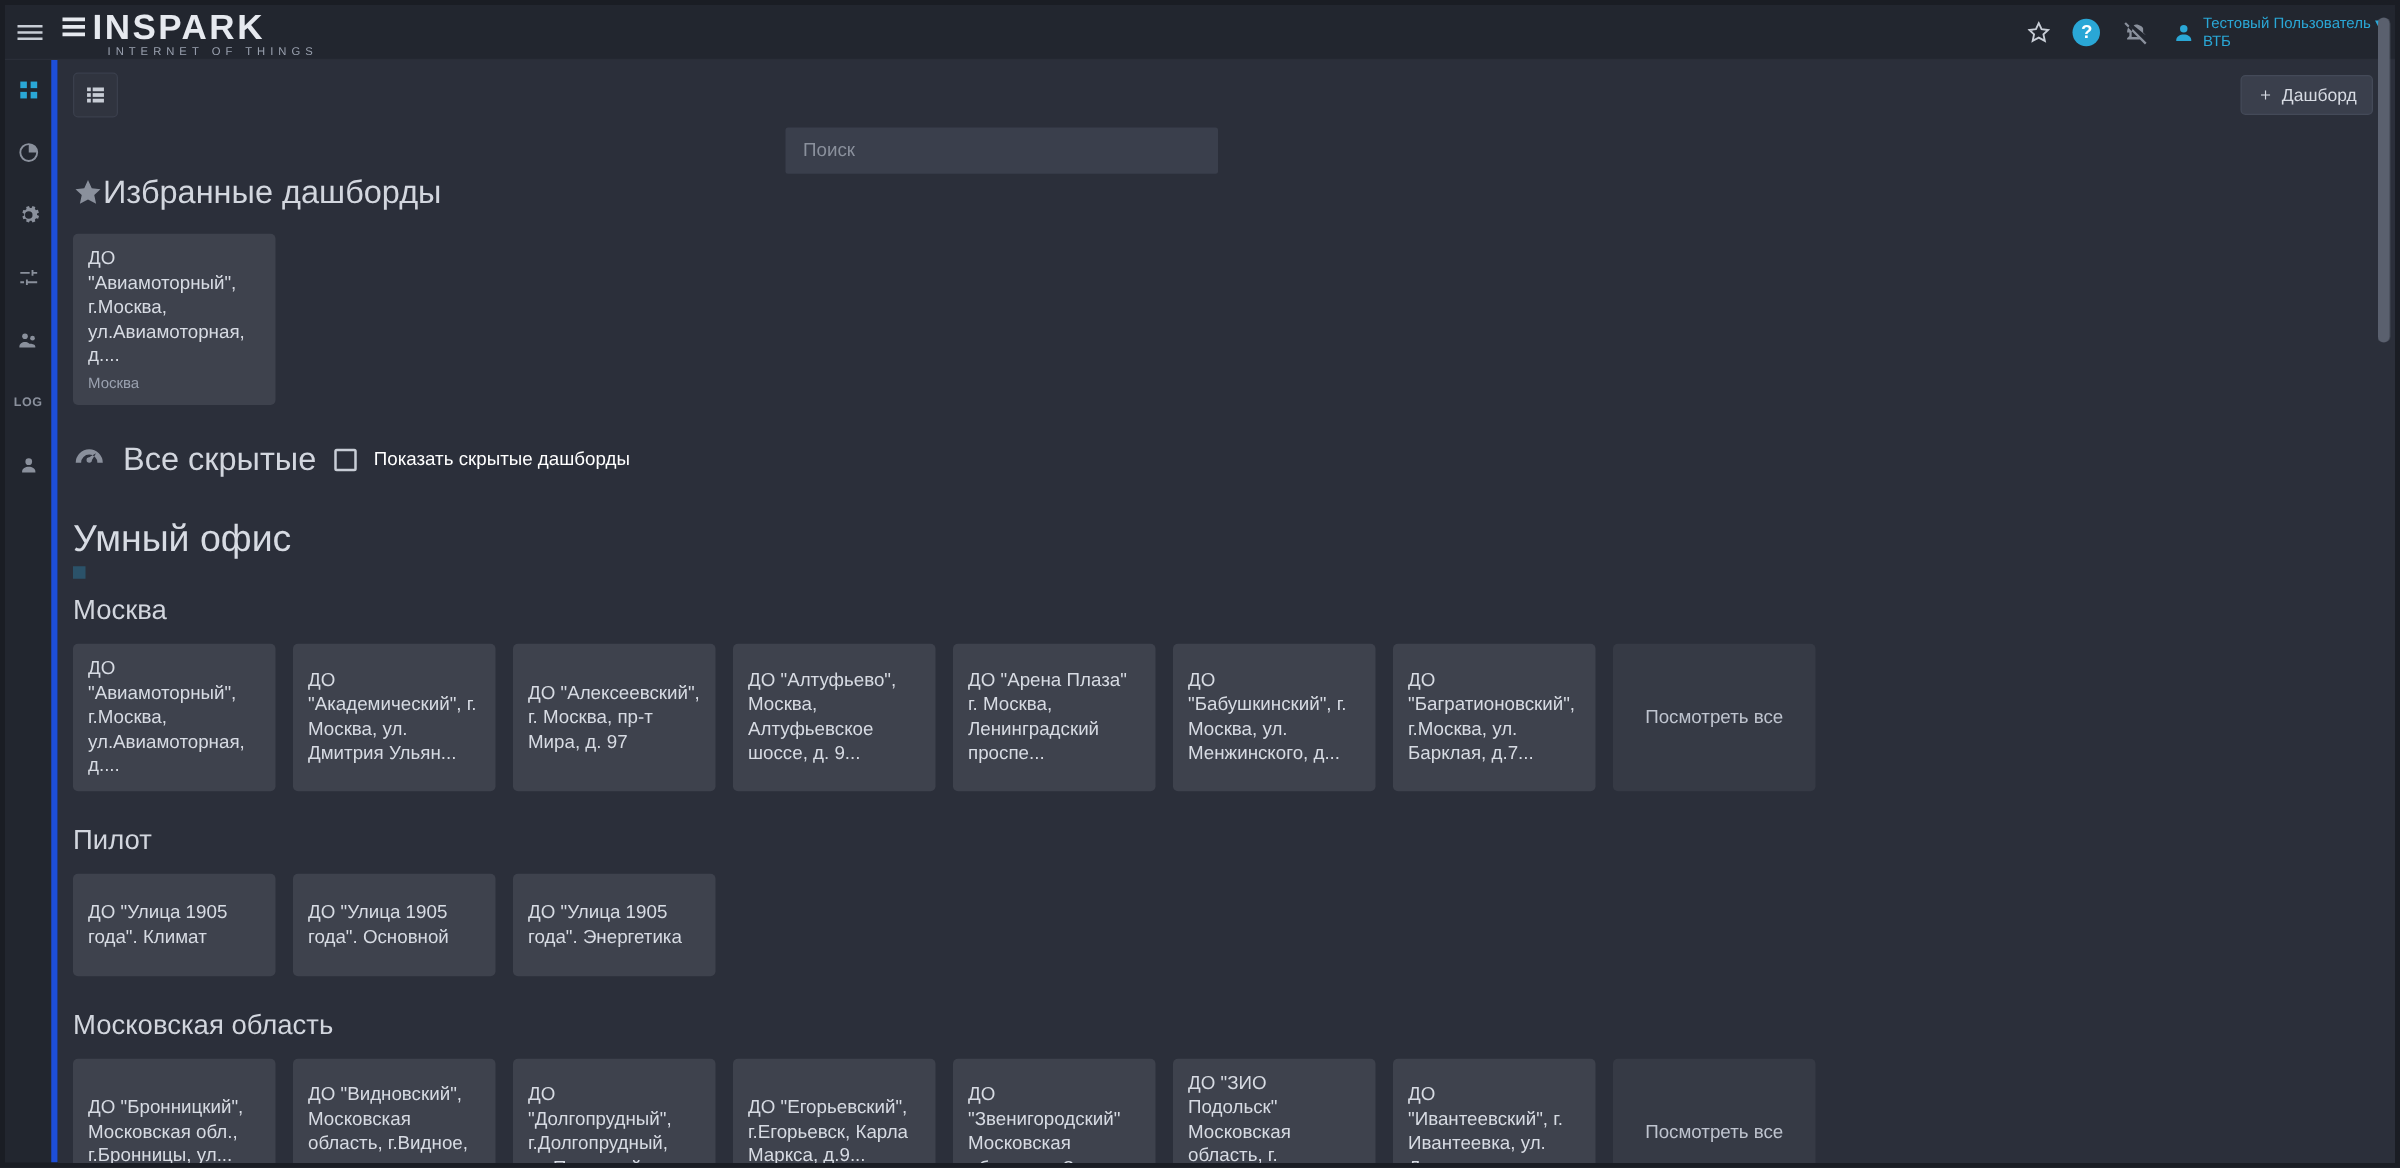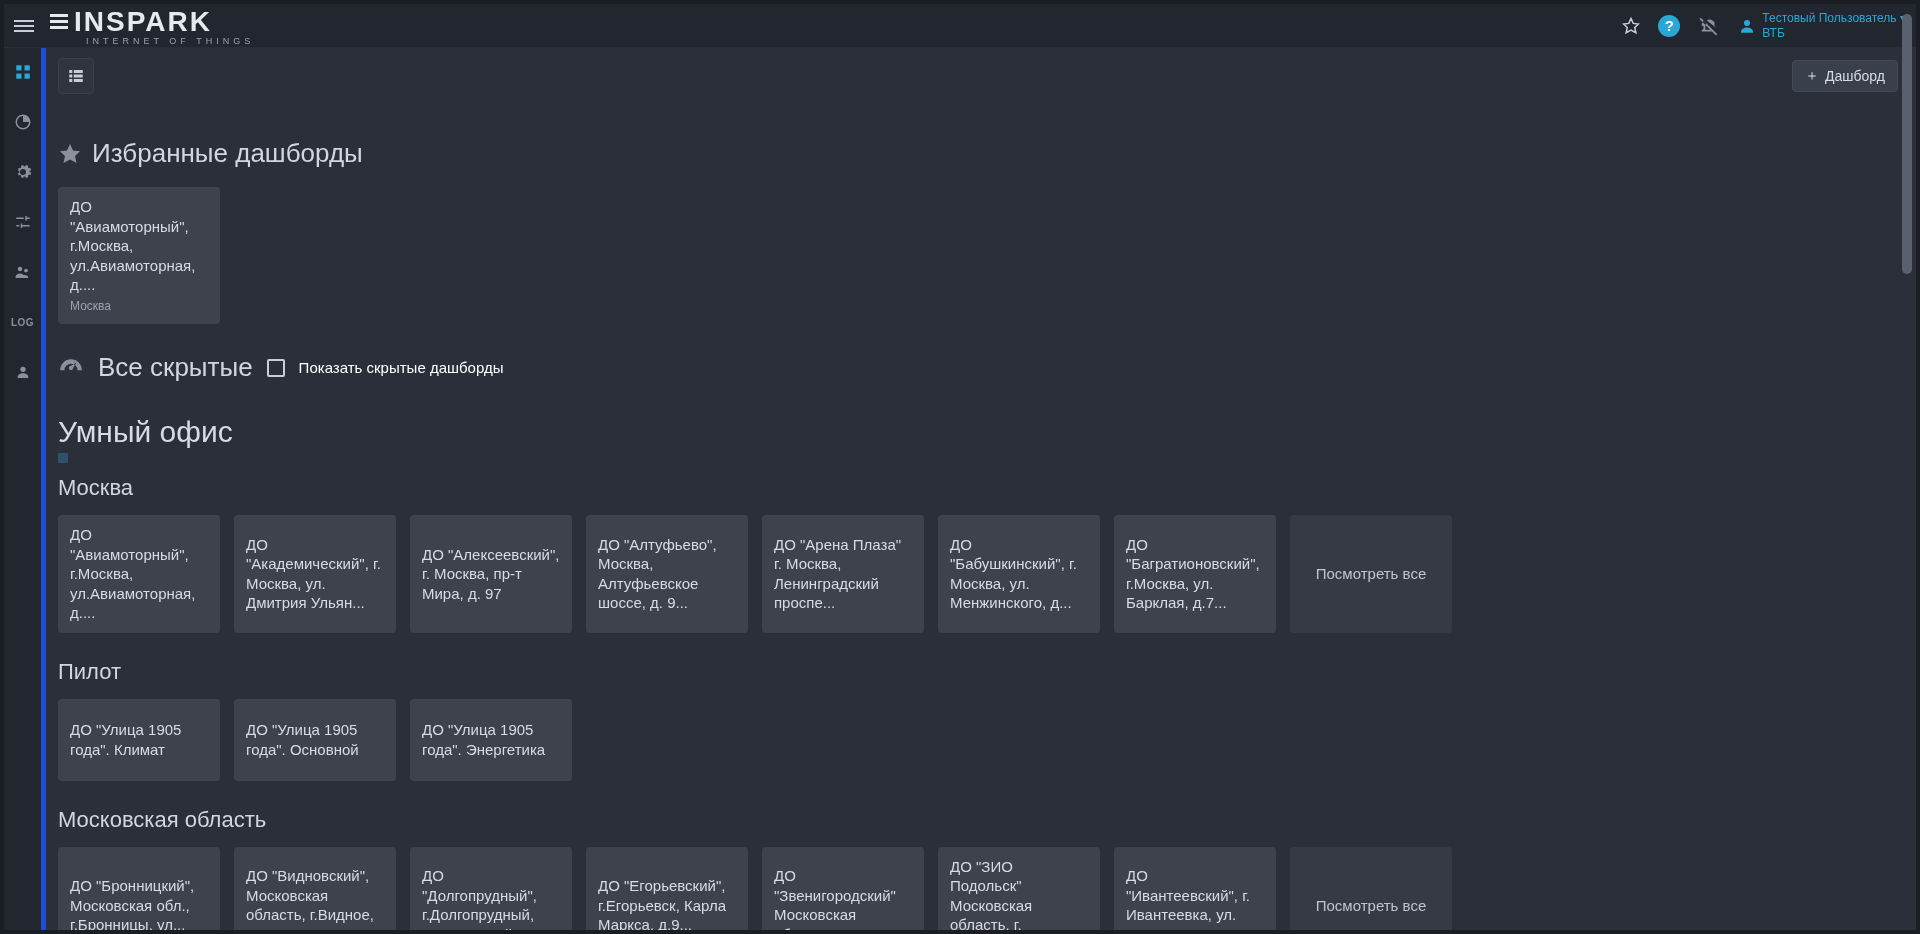--- a/index.html
+++ b/index.html
@@ -69,21 +69,21 @@
     width:36px; height:36px; border:1px solid #3a3f4c; border-radius:4px;
     display:flex; align-items:center; justify-content:center; color:#c8cdd6;
     background:#30343f; cursor:pointer;
   }
   .add-dash-btn {
     margin-left:auto; background:#3a3f4c; color:#d7dbe3; border:1px solid #444a58;
     padding:6px 12px; border-radius:4px; font-size:14px; cursor:pointer;
     display:flex; align-items:center; gap:6px;
   }
   .section-header {
-    display:flex; align-items:center; gap:10px; margin-top:24px;
+    display:flex; align-items:center; gap:0; margin-top:24px;
     font-size:26px; color:#d2d6de;
   }
   .favorites-row {
     display:flex; align-items:flex-start; gap:20px; margin-top:20px;
     position:relative;
   }
   .fav-left { display:flex; flex-direction:column; }
   .search-input {
     background:#3a3f4c; border:none; color:#c8cdd6; font-size:15px;
     padding:10px 14px; width:346px; border-radius:2px; outline:none;
@@ -240,20 +240,23 @@
         <div class="fav-left">
           <div class="section-header">
             <span>
               <svg width="24" height="24" viewBox="0 0 24 24" fill="#8a909c">
                   <polygon points="12 2 15 8.5 22 9.3 17 14 18.5 21 12 17.5 5.5 21 7 14 2 9.3 9 8.5 12 2"></polygon>
                 </svg>
             </span>
             <span>Избранные дашборды</span>
           </div>
         </div>
+        <div class="search-wrap">
+          <input class="search-input" placeholder="Поиск" style="">
+        </div>
       </div>
 
       <div style="margin-top:18px;">
         <div class="card fav">
           <span>ДО "Авиамоторный", г.Москва, ул.Авиамоторная, д....</span>
           <span class="sub">Москва</span>
         </div>
       </div>
 
       <div class="all-header-row">

